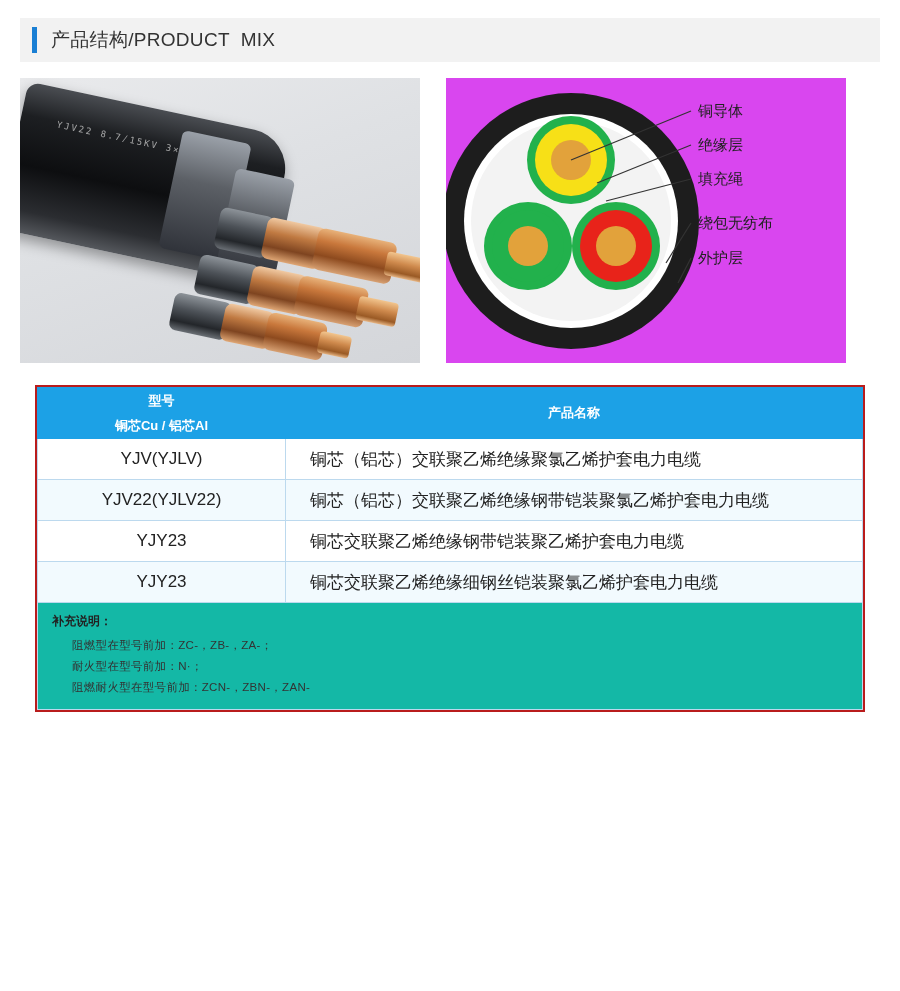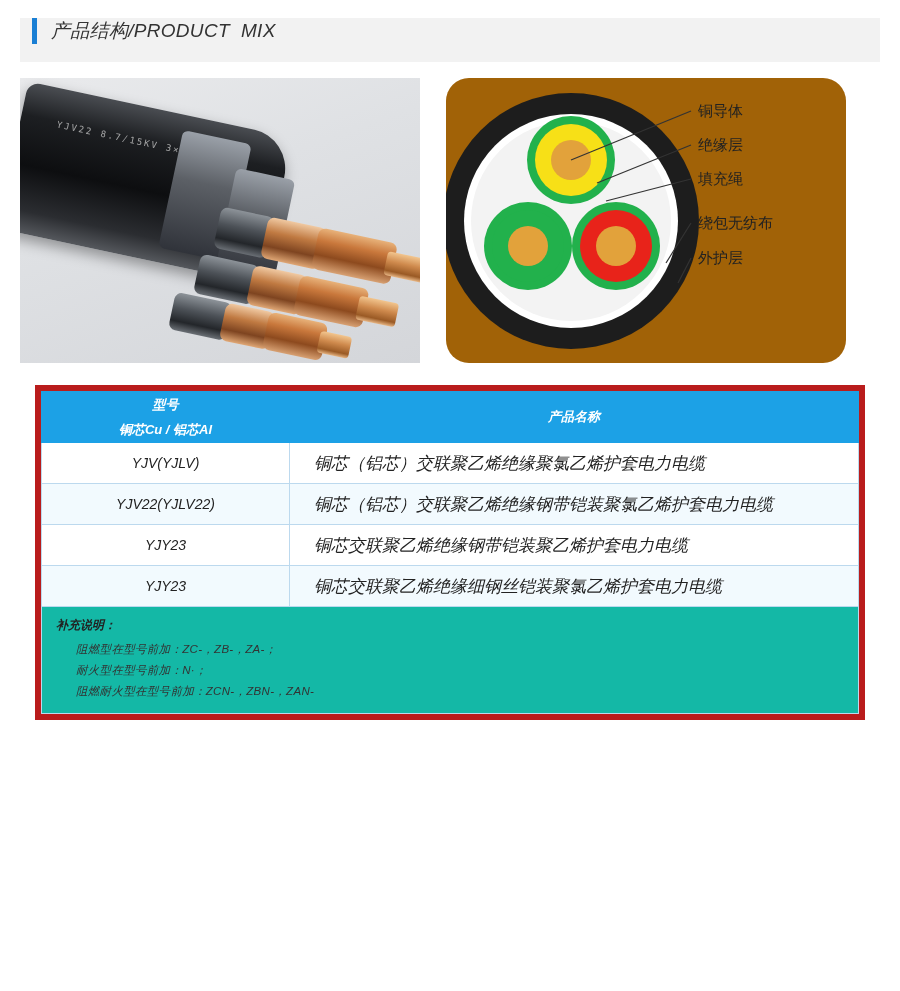--- a/index.html
+++ b/index.html
@@ -15,23 +15,22 @@
     position: relative;
     background: #ffffff;
   }
 
   
   .section-header {
     position: relative;
     background: #f2f2f2;
     height: 44px;
     display: flex;
-    align-items: flex-start;
+    align-items: center;
     margin: 0 20px;
-    font-style: italic;
   }
   .section-header .bar {
     width: 5px;
     height: 26px;
     background: #1a7fd4;
     margin-left: 12px;
     margin-right: 14px;
     flex: 0 0 auto;
   }
   .section-header .title {
@@ -132,33 +131,32 @@
   .c2 .cu    { left: 102px;width: 70px;}
   .c2 .tip   { left: 164px;width: 40px; height: 58%; top: 21%; }
 
   .c3 { left: 150px; top: 232px; width: 180px; height: 38px; }
   .c3 .ins   { left: 0;   width: 58px; }
   .c3 .shield{ left: 52px;width: 50px; }
   .c3 .cu    { left: 96px; width: 60px;}
   .c3 .tip   { left: 150px;width: 32px; height: 58%; top: 21%; }
 
   
-  .diagram { background: #a16207; border-radius: 23px; }
+  .diagram { background: #d946ef; }
   .diagram svg { display: block; }
   .callout-label {
     font-size: 15px;
     fill: #222;
     font-family: "Liberation Sans", sans-serif;
   }
 
   
   .table-wrap {
     margin: 22px 35px 0 35px;
-    border: 6px solid #b91c1c;
-    font-style: italic;
+    border: 2px solid #b91c1c;
   }
   table.spec {
     width: 100%;
     border-collapse: collapse;
     table-layout: fixed;
   }
   table.spec th, table.spec td {
     border: 1px solid #bcd9ee;
   }
   .th-blue {
@@ -166,21 +164,21 @@
     color: #ffffff;
     font-size: 13px;
     font-weight: bold;
     text-align: center;
     height: 26px;
     border-color: #1ca1e6 !important;
   }
   .th-blue.sub { height: 25px; }
   td.model {
     text-align: center;
-    font-size: 14px;
+    font-size: 17px;
     color: #222;
     height: 41px;
     background: #ffffff;
   }
   td.name {
     text-align: left;
     padding-left: 24px;
     font-size: 17px;
     color: #222;
     height: 41px;

